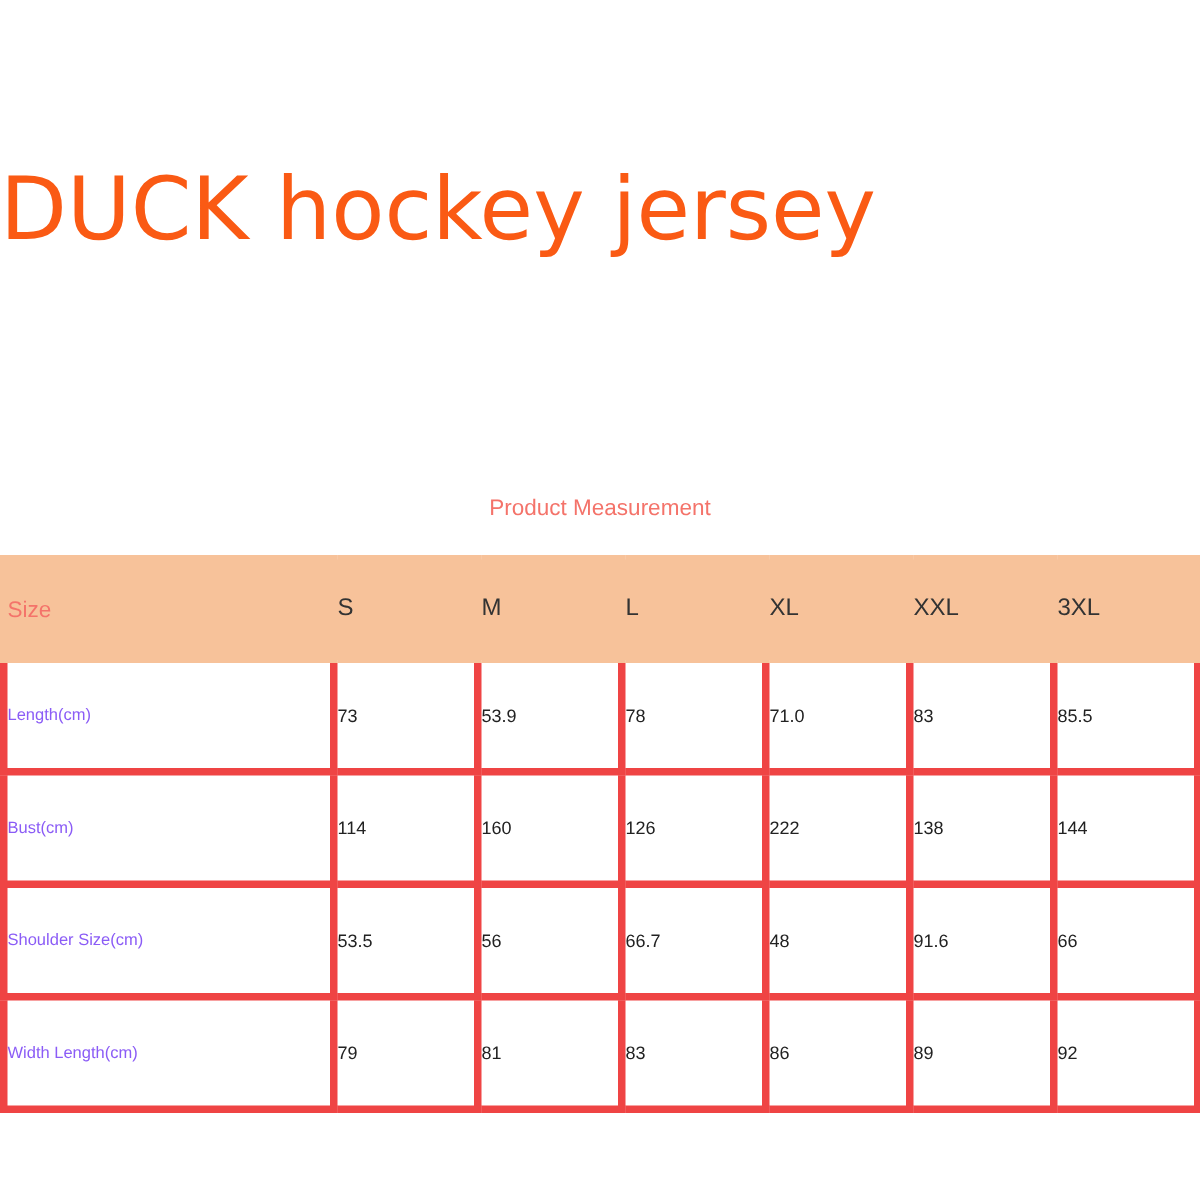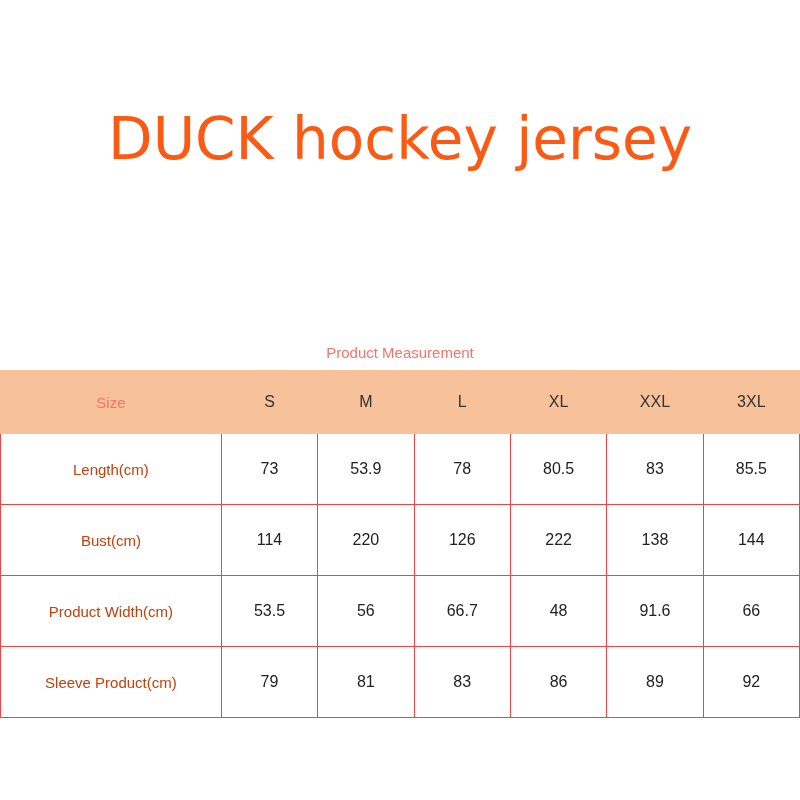--- a/index.html
+++ b/index.html
@@ -17,79 +17,78 @@
     position: relative;
     width: 800px;
     height: 800px;
     box-sizing: border-box;
   }
   .title {
     position: absolute;
     top: 104px;
     left: 0;
     width: 800px;
-    text-align: center;
     font-size: 58px;
     line-height: 70px;
     color: #fa5a14;
     font-family: "DejaVu Sans", sans-serif;
     font-weight: 400;
     letter-spacing: 0px;
     white-space: nowrap;
   }
   .table-caption {
     position: absolute;
-    top: 344px;
+    top: 330px;
     left: 0;
     width: 800px;
     text-align: center;
     font-size: 15px;
     color: #f4736a;
     font-family: "Liberation Sans", sans-serif;
   }
   .table-wrap {
     position: absolute;
     top: 370px;
     left: 0;
     width: 800px;
   }
   table.size-table {
     border-collapse: collapse;
     width: 800px;
     table-layout: fixed;
   }
   table.size-table th,
   table.size-table td {
-    border: 1px solid #ef4444;
-    text-align: center;
+    border: 5px solid #ef4444;
+    text-align: left;
     vertical-align: middle;
     height: 70px;
     font-weight: normal;
     font-size: 15px;
     padding: 0;
   }
   table.size-table thead th {
     background: #f7c29a;
     height: 62px;
     color: #f4736a;
     font-size: 15px;
     border-color: #f7c29a;
   }
   table.size-table thead th.hdr-col {
     color: #333333;
     font-size: 16px;
   }
   table.size-table tbody th.row-label {
-    color: #c2410c;
-    font-size: 15px;
+    color: #8b5cf6;
+    font-size: 11px;
     width: 220px;
   }
   table.size-table tbody td {
     color: #222222;
-    font-size: 16px;
+    font-size: 12px;
   }
   
   col.c0 { width: 220px; }
   col.cx { width: 96px; }
 </style>
 </head>
 <body>
 
 <div class="page">
 
@@ -118,44 +117,44 @@
           <th class="hdr-col">XXL</th>
           <th class="hdr-col">3XL</th>
         </tr>
       </thead>
       <tbody>
         <tr>
           <th class="row-label">Length(cm)</th>
           <td>73</td>
           <td>53.9</td>
           <td>78</td>
-          <td>80.5</td>
+          <td>71.0</td>
           <td>83</td>
           <td>85.5</td>
         </tr>
         <tr>
           <th class="row-label">Bust(cm)</th>
           <td>114</td>
-          <td>220</td>
+          <td>160</td>
           <td>126</td>
           <td>222</td>
           <td>138</td>
           <td>144</td>
         </tr>
         <tr>
-          <th class="row-label">Product Width(cm)</th>
+          <th class="row-label">Shoulder Size(cm)</th>
           <td>53.5</td>
           <td>56</td>
           <td>66.7</td>
           <td>48</td>
           <td>91.6</td>
           <td>66</td>
         </tr>
         <tr>
-          <th class="row-label">Sleeve Product(cm)</th>
+          <th class="row-label">Width Length(cm)</th>
           <td>79</td>
           <td>81</td>
           <td>83</td>
           <td>86</td>
           <td>89</td>
           <td>92</td>
         </tr>
       </tbody>
     </table>
   </div>

